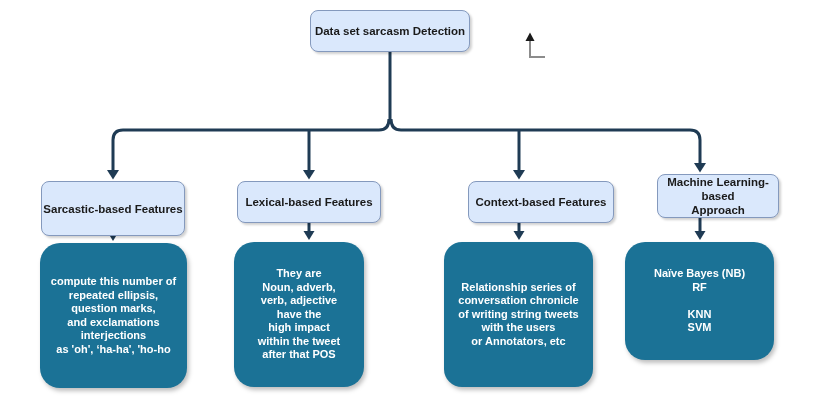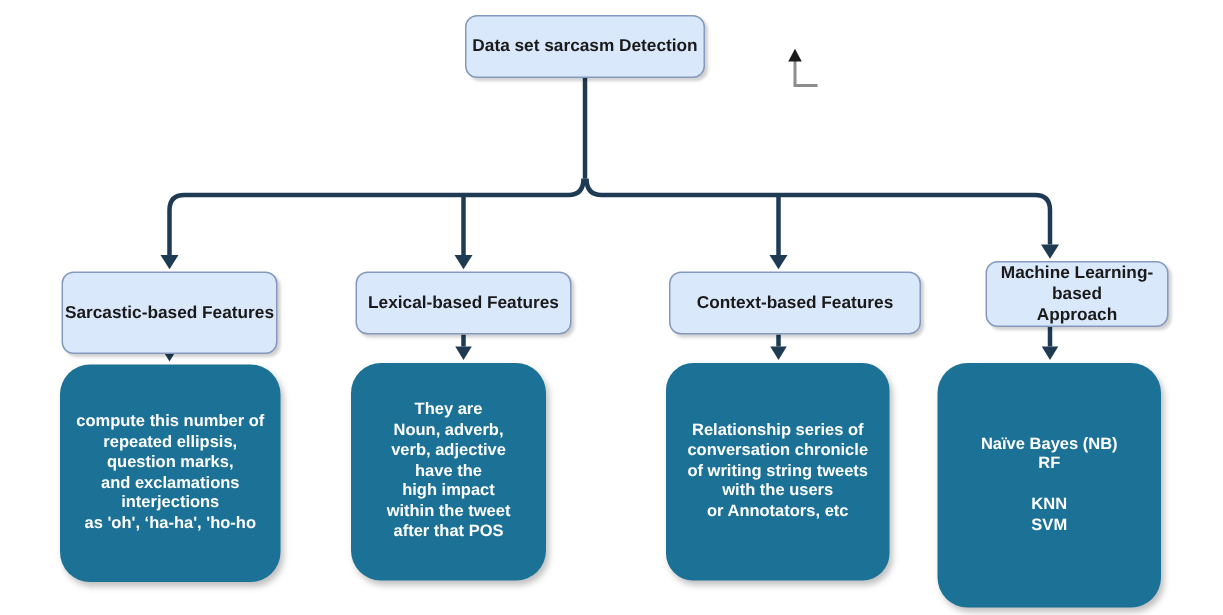--- a/index.html
+++ b/index.html
@@ -108,36 +108,36 @@
   <div class="node detail-node" style="left:234px; top:242px; width:130px; height:145px;">
     <span class="pre">They are
 Noun, adverb,
 verb, adjective
 have the
 high impact
 within the tweet
 after that POS</span>
   </div>
 
-  <div class="node header-node" style="left:446px; top:181px; width:168px; height:42px;">
+  <div class="node header-node" style="left:468px; top:181px; width:146px; height:42px;">
     <span class="pre">Context-based Features</span>
   </div>
   <div class="node detail-node" style="left:444px; top:242px; width:149px; height:145px;border-radius:18px;">
     <span class="pre">Relationship series of
 conversation chronicle
 of writing string tweets
 with the users
 or Annotators, etc</span>
   </div>
 
   <div class="node header-node" style="left:657px; top:174px; width:122px; height:44px;">
     <span class="pre">Machine Learning-based
 Approach</span>
   </div>
-  <div class="node detail-node" style="left:625px; top:242px; width:149px; height:163px;">
+  <div class="node detail-node" style="left:625px; top:242px; width:149px; height:118px;">
     <span class="pre">Naïve Bayes (NB)
 RF
 
 KNN
 SVM</span>
   </div>
 
 </div>
 
 </body></html>

